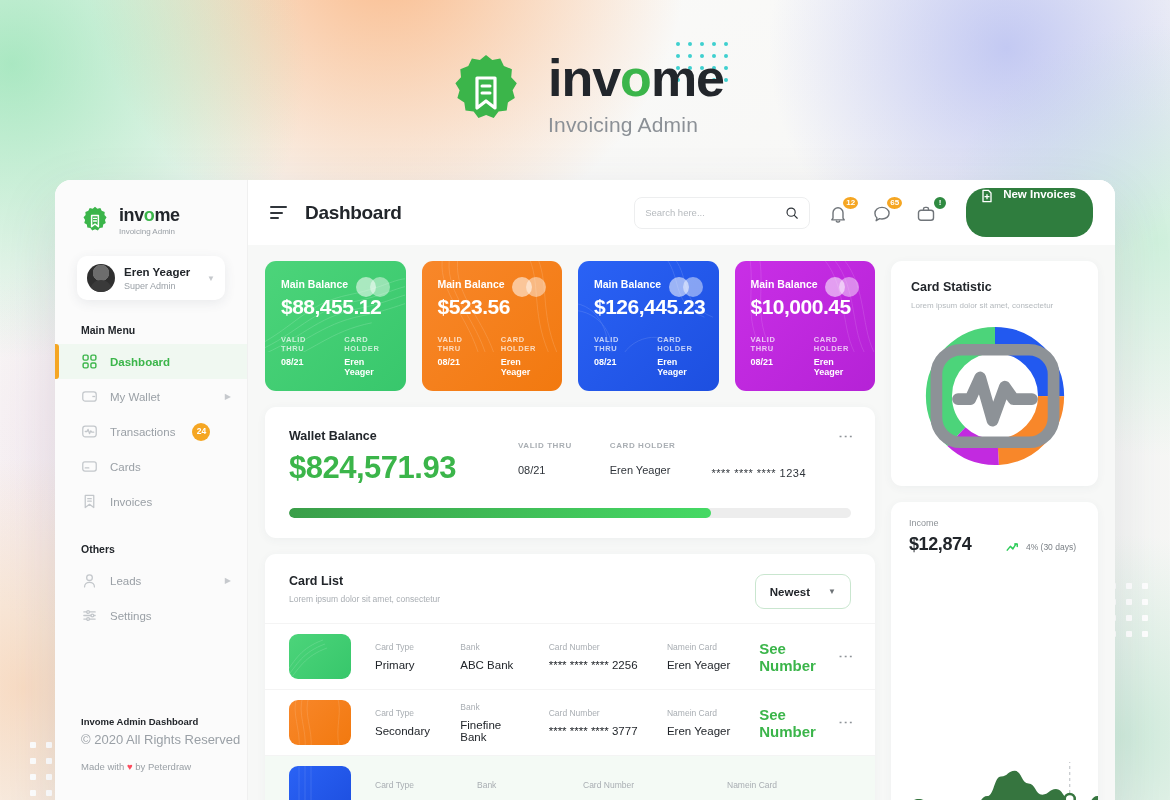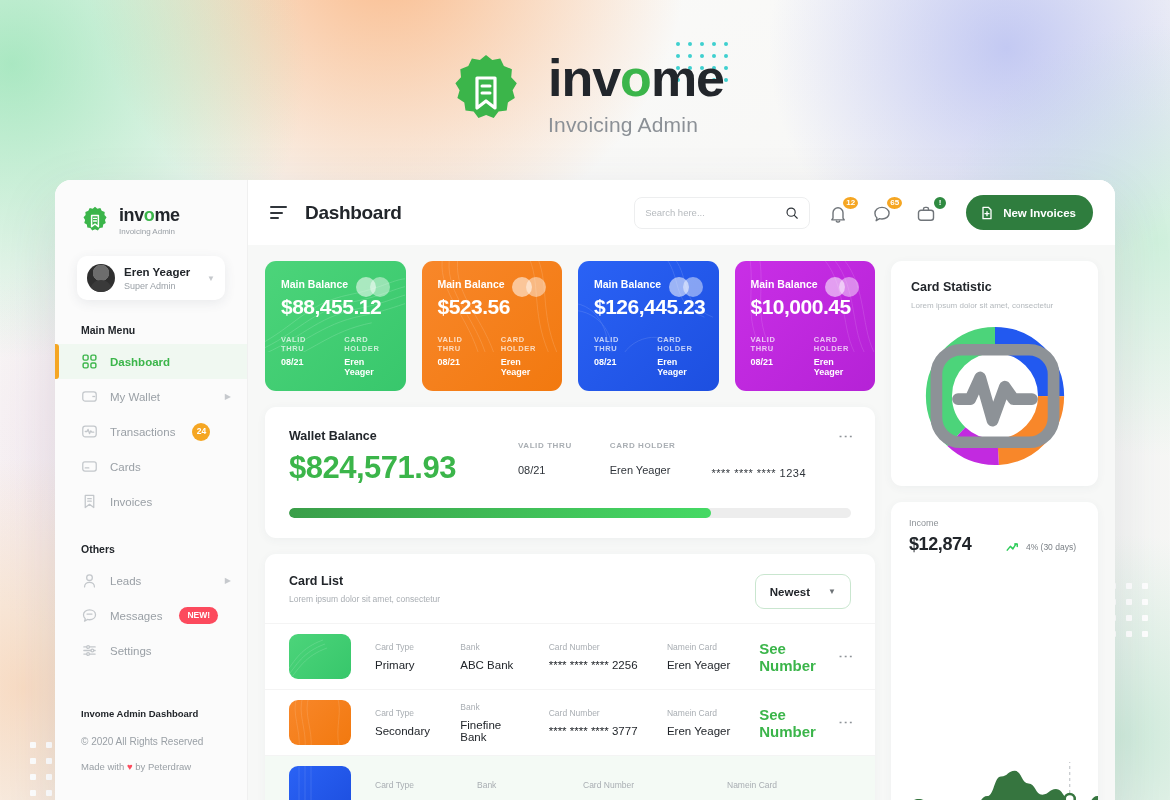--- a/index.html
+++ b/index.html
@@ -117,21 +117,21 @@
   .pill {
     font-size: 8.5px; font-weight: 700; color: #fff; border-radius: 9px;
     padding: 2px 6px; line-height: 1.3; margin-left: 5px;
   }
   .pill.orange { background: #f5a623; border-radius: 50%; width: 18px; height: 18px;
                  display:flex; align-items:center; justify-content:center; padding:0; }
   .pill.red { background: #fc4a5d; padding: 3px 8px; border-radius: 10px; }
 
   .side-foot { position: absolute; left: 26px; bottom: 48px; }
   .foot-a { font-size: 9.5px; font-weight: 700; color: #22262b; }
-  .foot-b { font-size: 10px; color: #9aa0a6; margin-top: 17px; }
+  .foot-b { font-size: 13px; color: #9aa0a6; margin-top: 5px; }
   .foot-c { font-size: 9.5px; color: #9aa0a6; margin-top: 14px; }
   .foot-c .hrt { color: #fc4a5d; }
 
   
   #main { flex: 1; display: flex; flex-direction: column; background: #f7f8f7; min-width:0; }
   #topbar {
     height: 65px; flex: none; background: #fff; display: flex; align-items: center;
     padding: 0 22px 0 22px; gap: 18px;
   }
   .burger { width: 17px; display:flex; flex-direction:column; gap:3.5px; cursor:pointer; }
@@ -152,22 +152,22 @@
   .icon-btn { position: relative; width: 26px; height: 26px; cursor: pointer; }
   .icon-btn svg { width: 20px; height: 20px; display:block; margin-top:4px; }
   .badge {
     position: absolute; right: -6px; top: -5px; min-width: 16px; height: 16px; border-radius: 50%;
     background: #f5a623; color: #fff; font-size: 8px; font-weight: 700;
     display: flex; align-items: center; justify-content: center; padding: 0 3px;
     border: 2px solid #fff;
   }
   .badge.green { background: #2f8a41; }
   .new-btn {
-    margin-left: 6px; height: 35px; background: #2f7d3e; color: #fff; border-radius: 20px;
-    display: flex; align-items: center; gap: 8px; padding: 0 17px 0 13px; cursor: pointer;
+    margin-left: 6px; height: 49px; background: #2f7d3e; color: #fff; border-radius: 20px;
+    display: flex; gap: 8px; padding: 0 17px 0 13px; cursor: pointer;
     font-size: 11.5px; font-weight: 700; border: 0; font-family: inherit;
   }
   .new-btn svg { width: 16px; height: 16px; }
 
   
   #content { flex: 1; display: flex; gap: 16px; padding: 16px 17px 0 17px; overflow: hidden; }
   #col-left { width: 610px; flex: none; display: flex; flex-direction: column; gap: 16px; }
   #col-right { flex: 1; display: flex; flex-direction: column; gap: 16px; }
 
   
@@ -403,28 +403,20 @@
 
     <div class="menu-item">
       <svg viewBox="0 0 24 24" fill="none" stroke="#c3c7cb" stroke-width="1.8">
         <circle cx="12" cy="8" r="4"></circle>
           <path d="M5 21c0-4 3.2-6.5 7-6.5s7 2.5 7 6.5" stroke-linecap="round"></path>
       </svg>
       <span>Leads</span>
       <span class="menu-arrow">▶</span>
     </div>
 
-    <div class="menu-item">
-      <svg viewBox="0 0 24 24" fill="none" stroke="#c3c7cb" stroke-width="1.8">
-        <path d="M3.5 11c0-4.1 3.8-7 8.5-7s8.5 2.9 8.5 7-3.8 7-8.5 7c-1 0-2-.1-2.9-.4L5 20l1-3.3C4.5 15.3 3.5 13.3 3.5 11z" stroke-linejoin="round"></path>
-        <path d="M8.5 10h7" stroke-linecap="round"></path>
-      </svg>
-      <span>Messages</span>
-      <span class="pill red">NEW!</span>
-    </div>
 
     <div class="menu-item">
       <svg viewBox="0 0 24 24" fill="none" stroke="#c3c7cb" stroke-width="1.8" stroke-linecap="round">
         <path d="M4 7h4M12 7h8M4 12h10M18 12h2M4 17h4M12 17h8"></path>
         <circle cx="10" cy="7" r="2"></circle>
           <circle cx="16" cy="12" r="2"></circle>
           <circle cx="10" cy="17" r="2"></circle>
       </svg>
       <span>Settings</span>
     </div>

